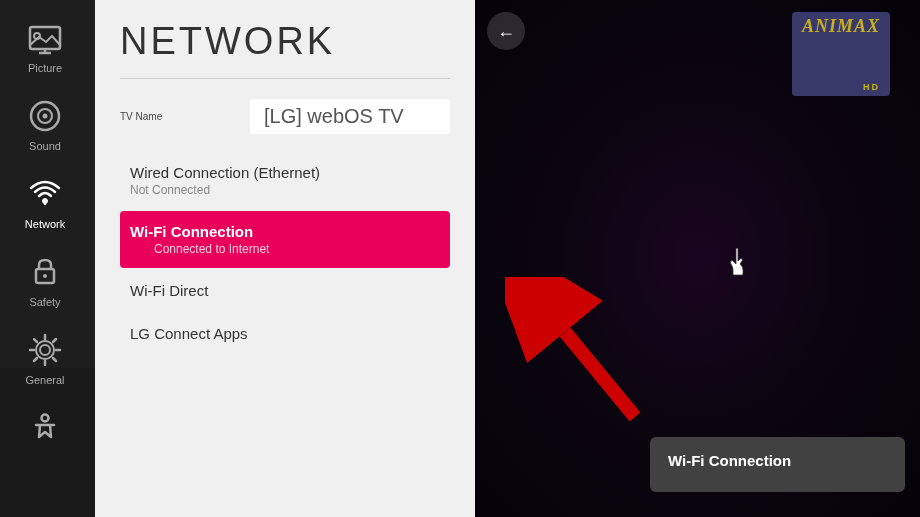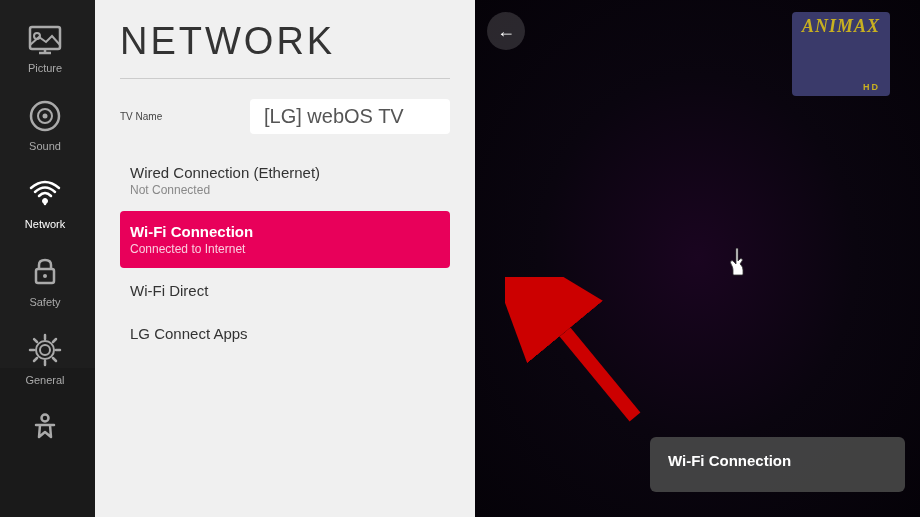--- a/index.html
+++ b/index.html
@@ -140,20 +140,21 @@
       background: #e8005a;
     }
 
     .menu-item.active .menu-item-title {
       color: #fff;
       font-weight: 600;
     }
 
     .menu-item.active .menu-item-sub {
       color: rgba(255,255,255,0.8);
+      margin-left: 24px;
     }
 
     
     .tv-preview {
       flex: 1;
       height: 517px;
       position: relative;
       background: #0a0a0a;
       overflow: hidden;
     }

